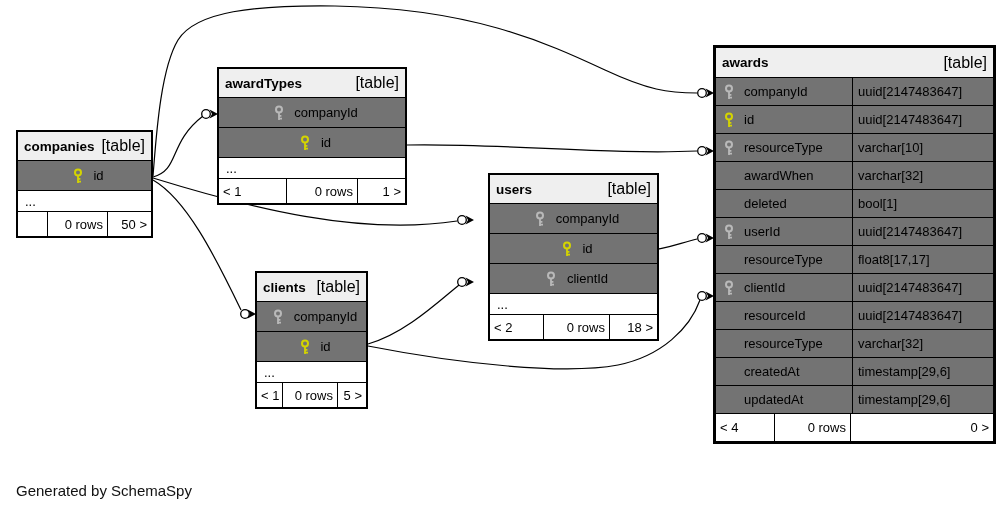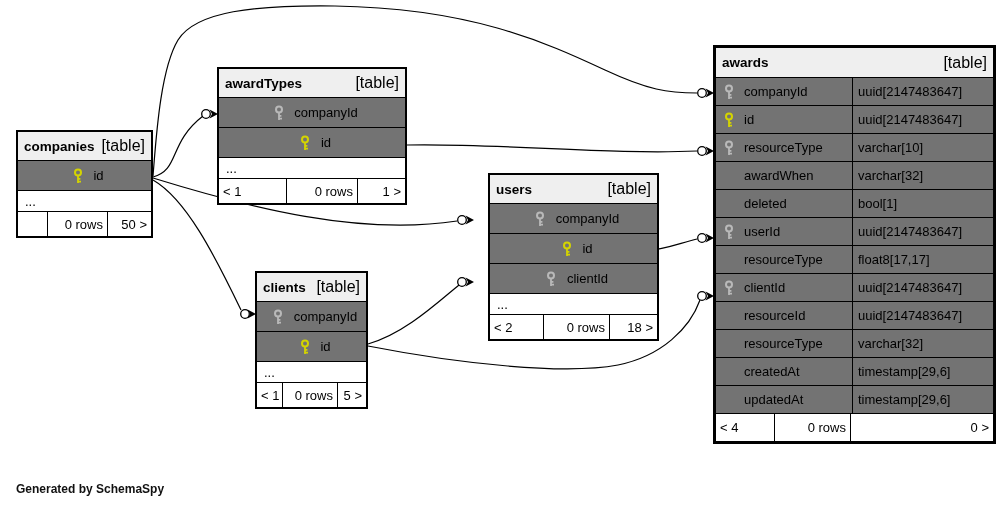--- a/index.html
+++ b/index.html
@@ -34,21 +34,21 @@
   .tfoot { height:24px; display:flex; }
   .t-awards .tfoot { height:27px; }
   .tfoot span { display:flex; align-items:center; padding:0 4px; white-space:nowrap; }
   .fl { justify-content:flex-start; }
   .fc, .fr { justify-content:flex-end; border-left:1px solid #000; }
   .t-companies  .fl { width:29px; } .t-companies  .fc { flex:1; } .t-companies  .fr { width:44px; }
   .t-awardTypes .fl { width:67px; } .t-awardTypes .fc { flex:1; } .t-awardTypes .fr { width:48px; }
   .t-users      .fl { width:53px; } .t-users      .fc { flex:1; } .t-users      .fr { width:48px; }
   .t-clients    .fl { width:25px; } .t-clients    .fc { flex:1; } .t-clients    .fr { width:29px; }
   .t-awards     .fl { width:58px; } .t-awards     .fc { width:76px; } .t-awards .fr { flex:1; }
-  .credit { position:absolute; left:16px; top:482px; font-size:12px; color:#111;font-weight:bold; }
+  .credit { position:absolute; left:16px; top:482px; font-size:15px; color:#111; }
 </style>
 </head>
 <body>
 
 <div class="canvas">
 
   <svg class="edges" width="997" height="510" viewBox="0 0 997 510">
     <g stroke="#000" stroke-width="1.2" fill="none">
       <g>
         <path d="M153,177 C180,170 168,143 203,116"></path>

